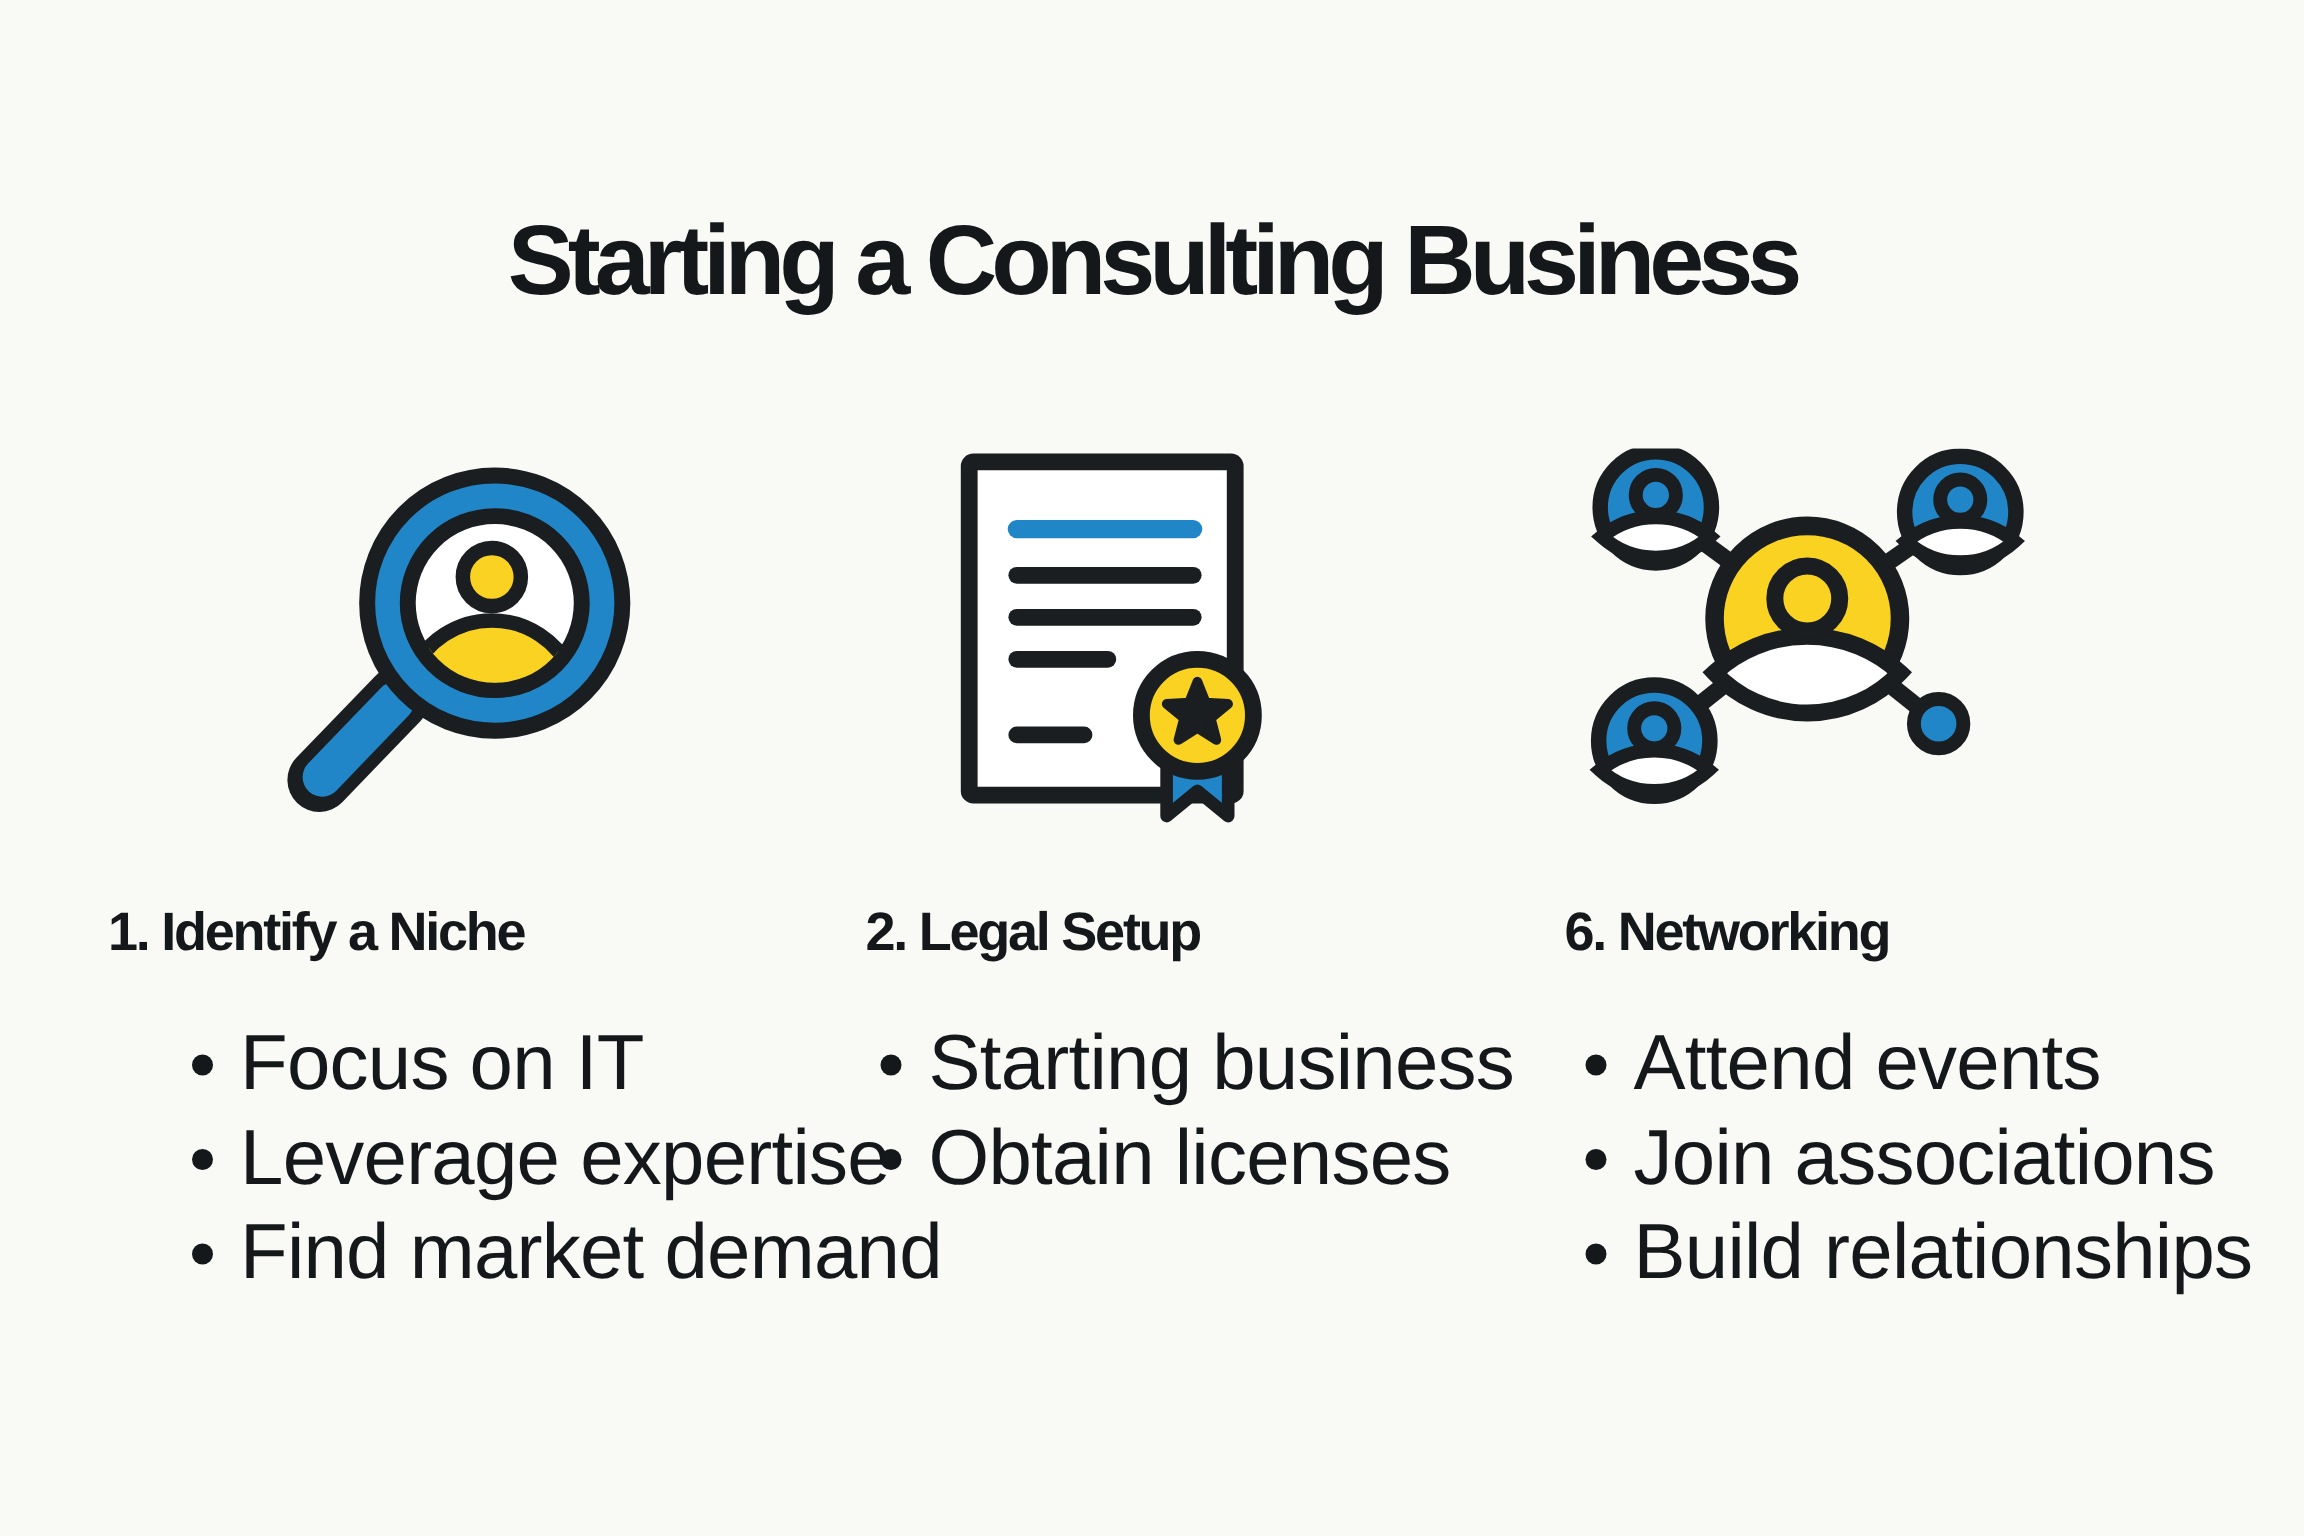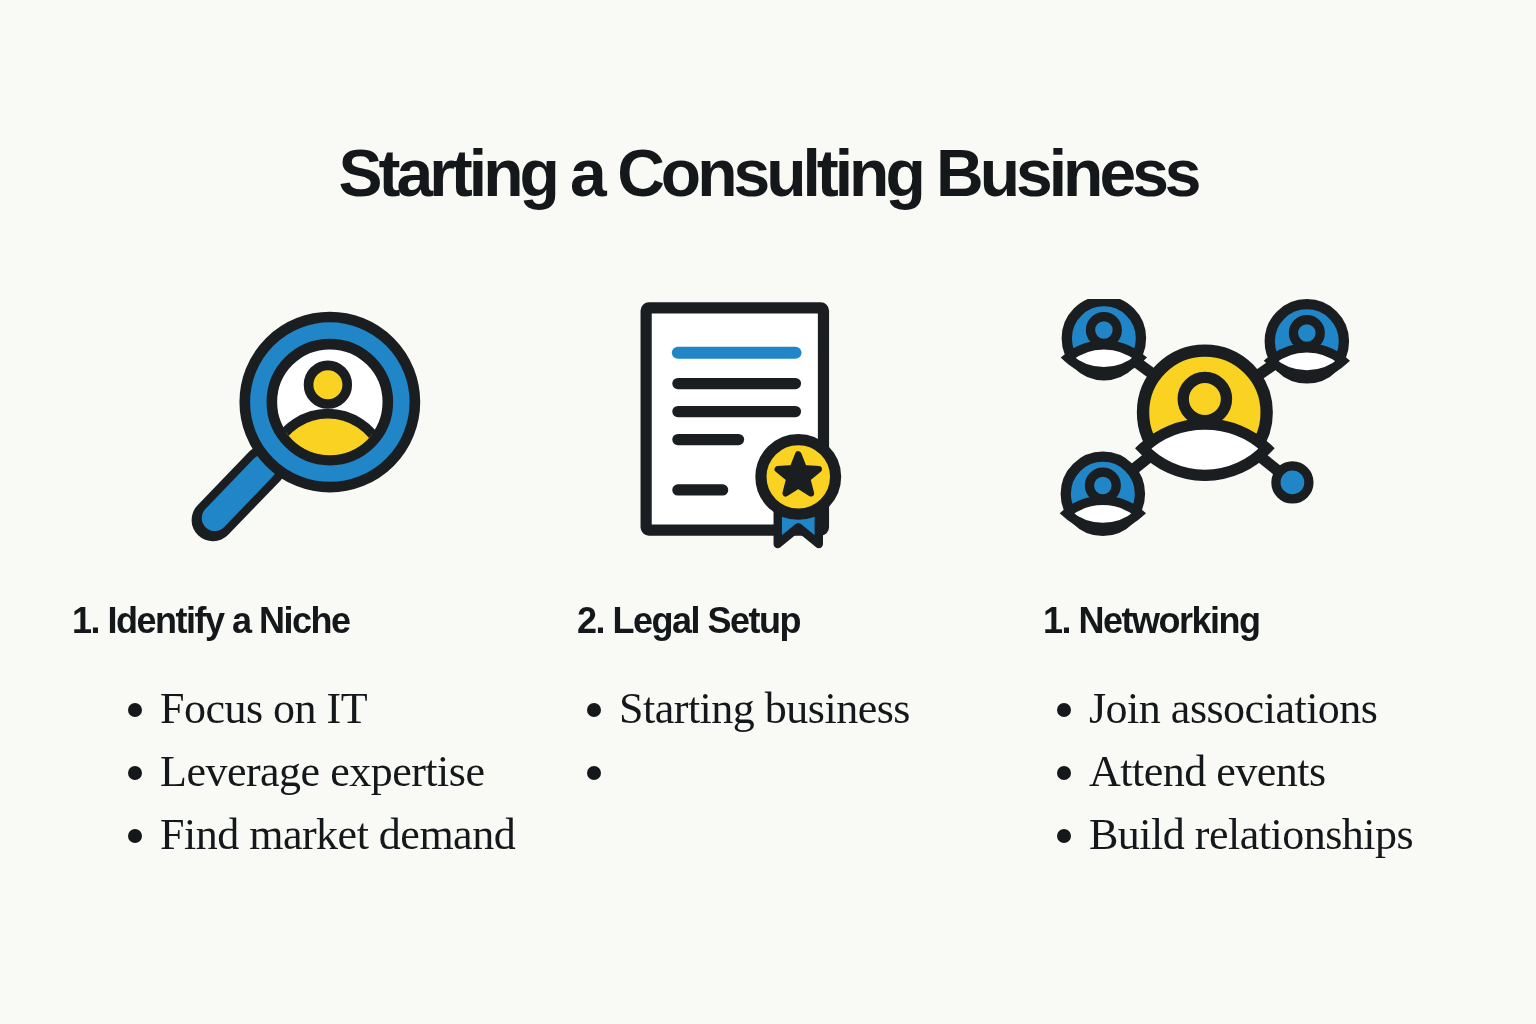--- a/index.html
+++ b/index.html
@@ -53,25 +53,24 @@
     margin: 36px 0 0 0;
     padding: 0;
   }
   .c1 .bullets { padding-left: 68px; }
   .c2 .bullets { padding-left: 32px; }
   .c3 .bullets { padding-left: 47px; }
   .bullets li {
     display: flex;
     align-items: center;
     height: 63px;
-    font-size: 44px;
+    font-size: 52px;
     letter-spacing: -0.5px;
     color: #14181B;
     white-space: nowrap;
-    font-family: Liberation Serif, serif;
   }
   .dot {
     flex: 0 0 auto;
     width: 14px; height: 14px;
     border-radius: 50%;
     background: #14181B;
     margin-right: 18px;
     margin-top: 2px;
   }
 </style>
@@ -133,20 +132,21 @@
       </svg>
     </div>
     <h2 class="heading">2. Legal Setup</h2>
     <ul class="bullets">
       <li>
           <span class="dot"></span>
           <span>Starting business</span>
         </li>
       <li>
           <span class="dot"></span>
+          <span>Obtain licenses</span>
         </li>
     </ul>
   </section>
 
   <section class="col c3">
     <div class="icon-area">
       <svg width="340" height="268" viewBox="0 0 330 260" aria-hidden="true">
         <g stroke="#1A1E21" stroke-width="11">
           <line x1="160" y1="110" x2="62" y2="38"></line>
           <line x1="160" y1="110" x2="259" y2="41"></line>
@@ -166,29 +166,29 @@
         <path d="M 224 60 A 55 55 0 0 1 294 60 A 52 52 0 0 1 224 60 Z" fill="#FFFFFF" stroke="#1A1E21" stroke-width="9"></path>
         <circle cx="259" cy="33" r="13" fill="#2186C7" stroke="#1A1E21" stroke-width="9"></circle>
 
         <circle cx="61" cy="189" r="36" fill="#2186C7" stroke="#1A1E21" stroke-width="10"></circle>
         <path d="M 26 208 A 55 55 0 0 1 96 208 A 52 52 0 0 1 26 208 Z" fill="#FFFFFF" stroke="#1A1E21" stroke-width="9"></path>
         <circle cx="61" cy="181" r="13" fill="#2186C7" stroke="#1A1E21" stroke-width="9"></circle>
 
         <circle cx="245" cy="178" r="16" fill="#2186C7" stroke="#1A1E21" stroke-width="9"></circle>
       </svg>
     </div>
-    <h2 class="heading">1. Networking</h2>
+    <h2 class="heading">6. Networking</h2>
     <ul class="bullets">
       <li>
           <span class="dot"></span>
-          <span>Join associations</span>
+          <span>Attend events</span>
         </li>
       <li>
           <span class="dot"></span>
-          <span>Attend events</span>
+          <span>Join associations</span>
         </li>
       <li>
           <span class="dot"></span>
           <span>Build relationships</span>
         </li>
     </ul>
   </section>
 
 </div>
 

